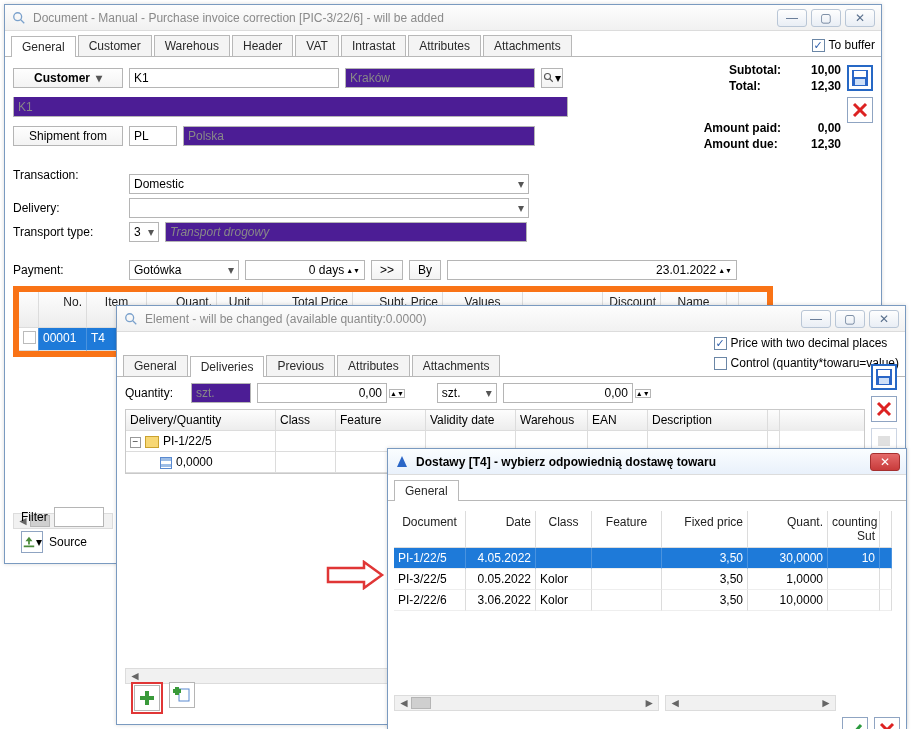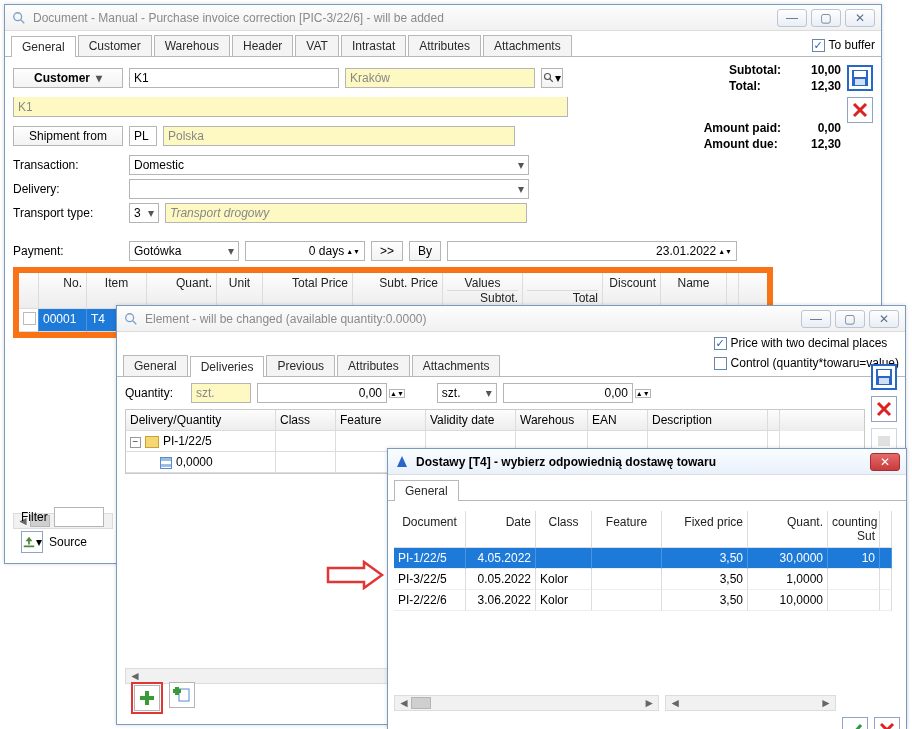--- a/index.html
+++ b/index.html
@@ -66,21 +66,21 @@
   .btn-combo {
     display:inline-flex; align-items:center;
     border:1px solid #b5b5b5;
     background: linear-gradient(#fefefe,#f3f3f3);
     padding: 2px 6px;
   }
   .btn-combo .chev { margin-left:6px; color:#555; }
   .text-input {
     border:1px solid #b5b5b5; height:20px; padding:1px 4px; background:#fff;
   }
-  .text-input.ro { background:#fef9c3; color:#888; }
+  .text-input.ro { background:#4c1d95; color:#888; }
   .dd {
     border:1px solid #b5b5b5; height:20px; padding:1px 4px; background:#fff;
     display:inline-flex; align-items:center;
   }
   .dd .chev { margin-left:auto; color:#555; }
   .totals { margin-left:auto; display:grid; grid-template-columns:auto auto; gap:2px 30px; }
   .totals .tl { font-weight:bold; white-space:nowrap; }
   .totals .tv { text-align:right; font-weight:bold; white-space:nowrap; }
 
   .side-tools {
@@ -249,32 +249,32 @@
           <span class="tv">12,30</span>
       </div>
     </div>
     <div class="row">
       <input class="text-input ro" style="width: 555px; border-top: none;" value="K1">
     </div>
     <div class="row">
       <span class="btn-combo" style="width:110px;justify-content:center;">
           <span>Shipment from</span>
         </span>
-      <input class="text-input" style="width: 28px;" value="PL">
+      <input class="text-input" style="width: 48px;" value="PL">
       <input class="text-input ro" style="width: 352px;" value="Polska">
       <div class="totals" style="margin-left:auto;">
         <span class="tl">Amount paid:</span>
           <span class="tv">0,00</span>
         <span class="tl">Amount due:</span>
           <span class="tv">12,30</span>
       </div>
     </div>
     <div class="row">
       <span class="lbl" style="width:110px;">Transaction:</span>
-      <span class="dd" style="width:400px;">
+      <span class="dd" style="width:400px;margin-top:19px;">
           <span>Domestic</span>
           <span class="chev">▾</span>
         </span>
     </div>
     <div class="row">
       <span class="lbl" style="width:110px;">Delivery:</span>
       <span class="dd" style="width:400px;">
           <span></span>
           <span class="chev">▾</span>
         </span>

